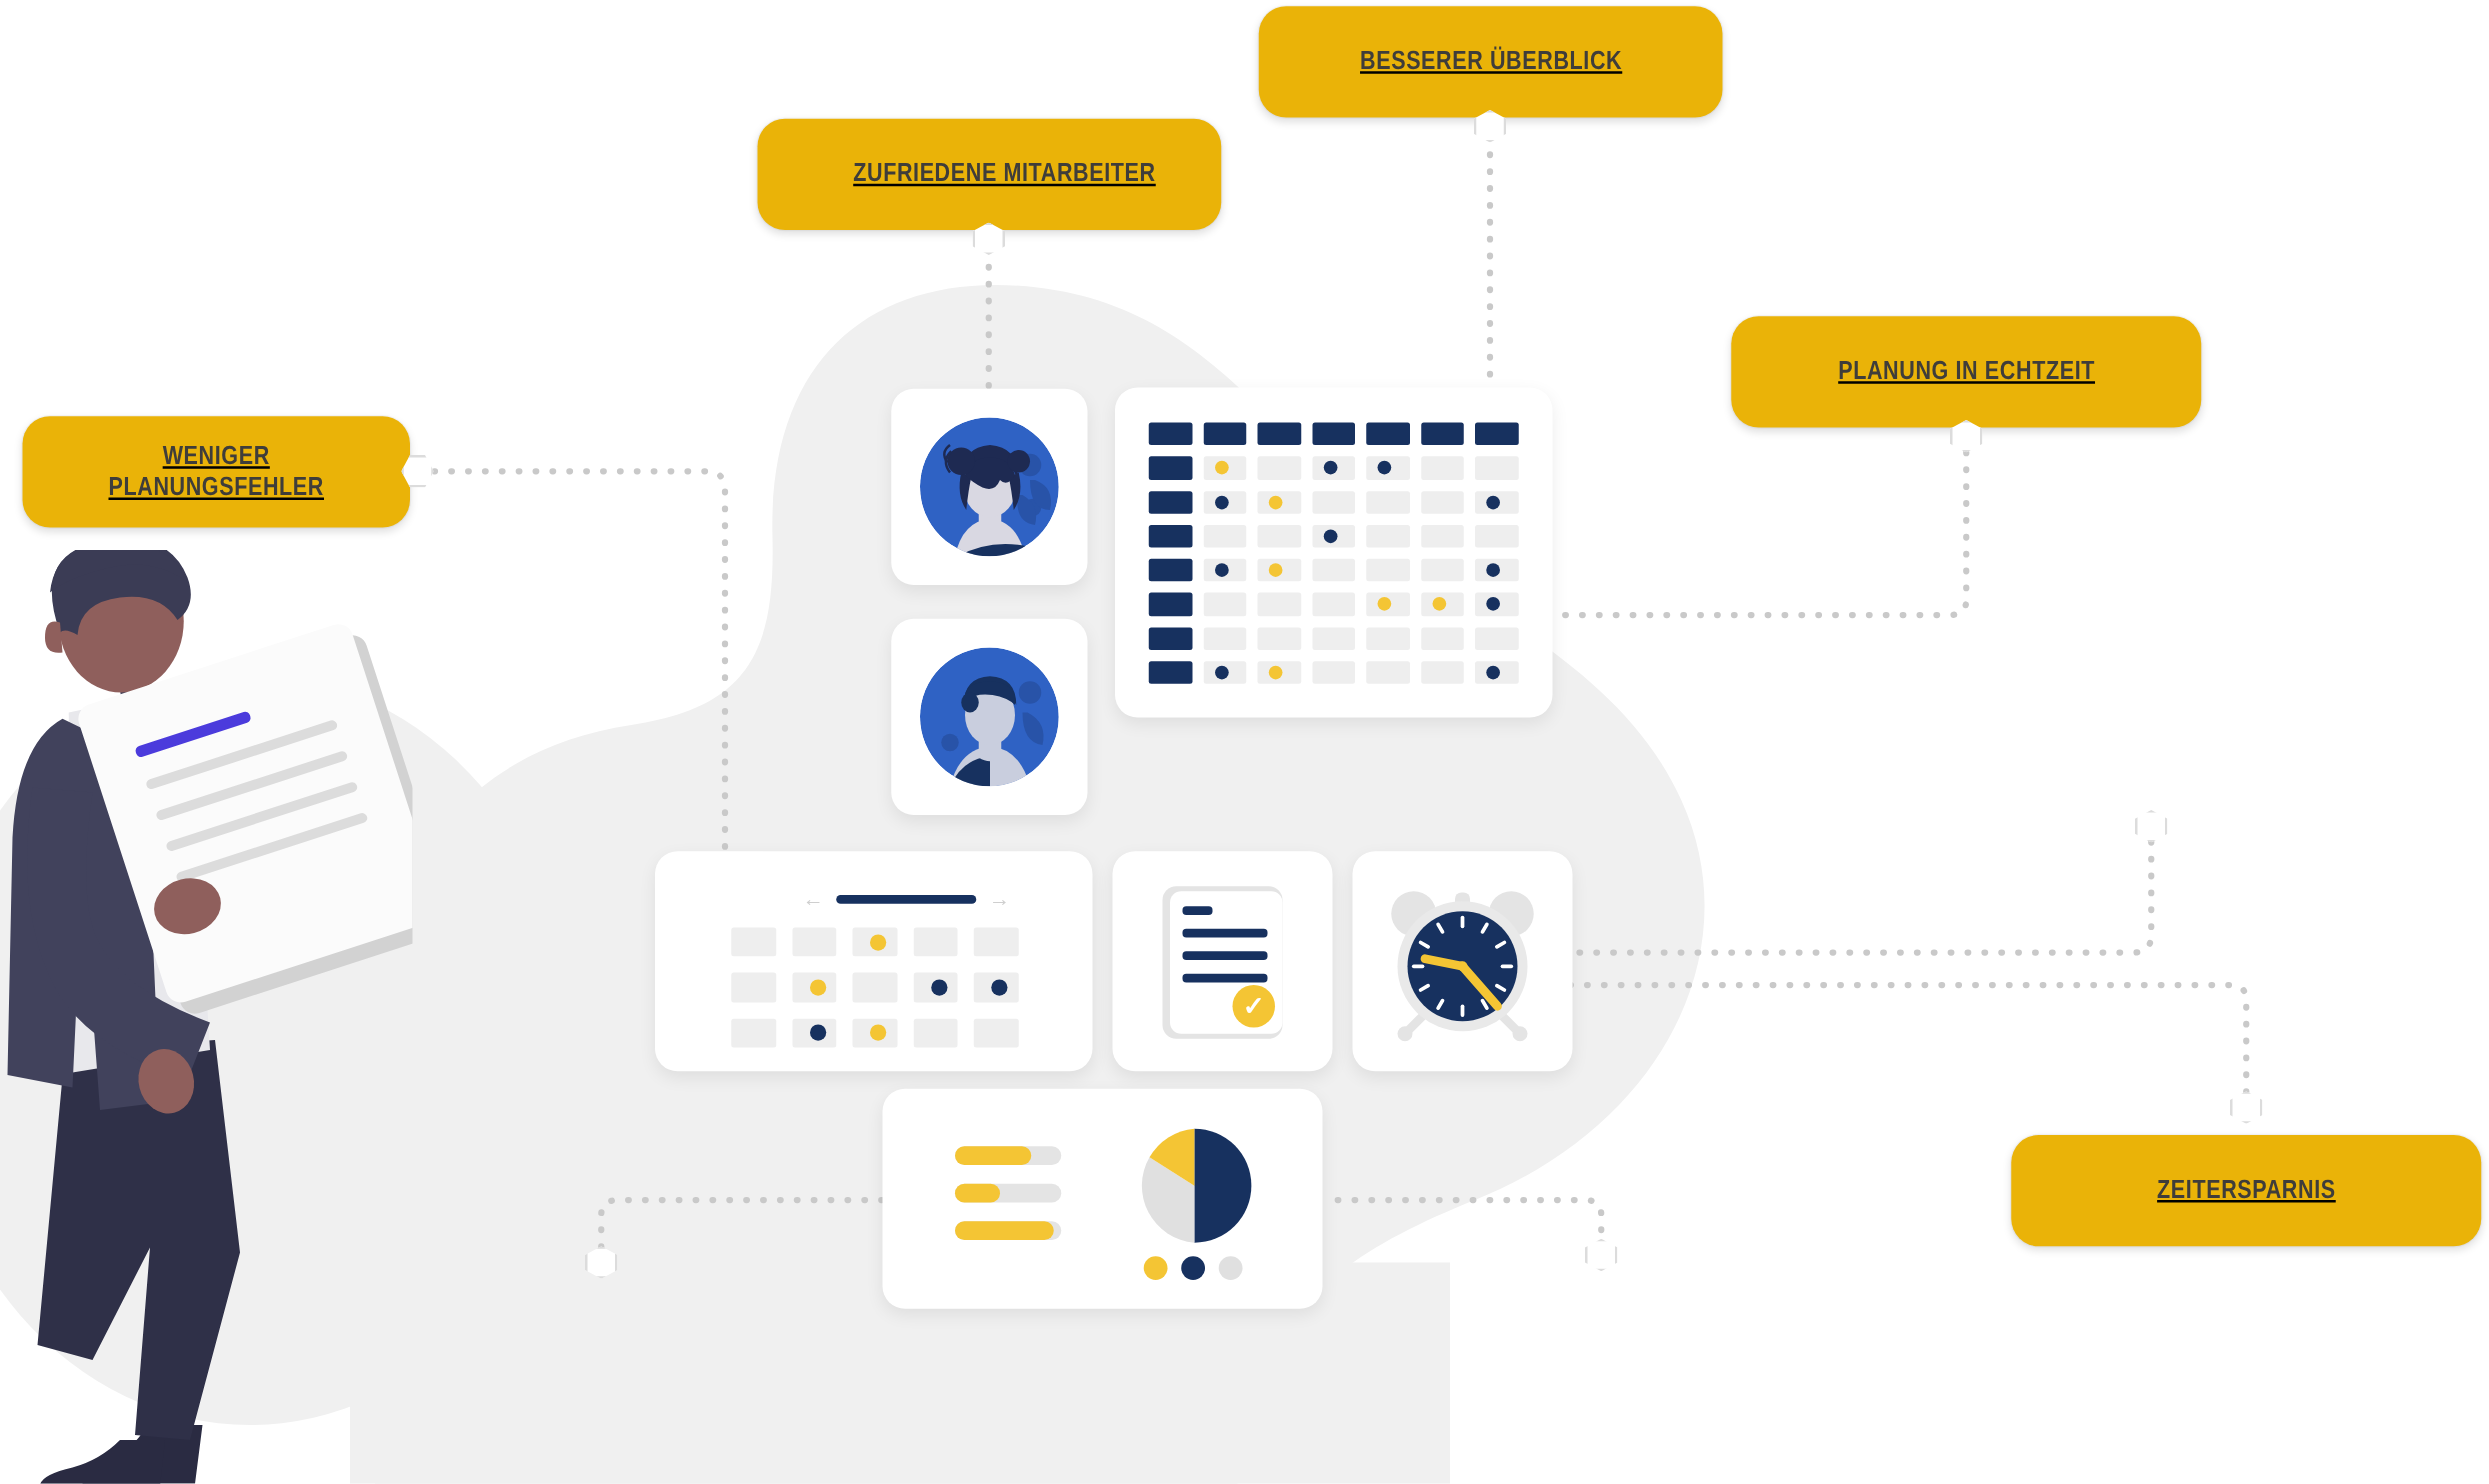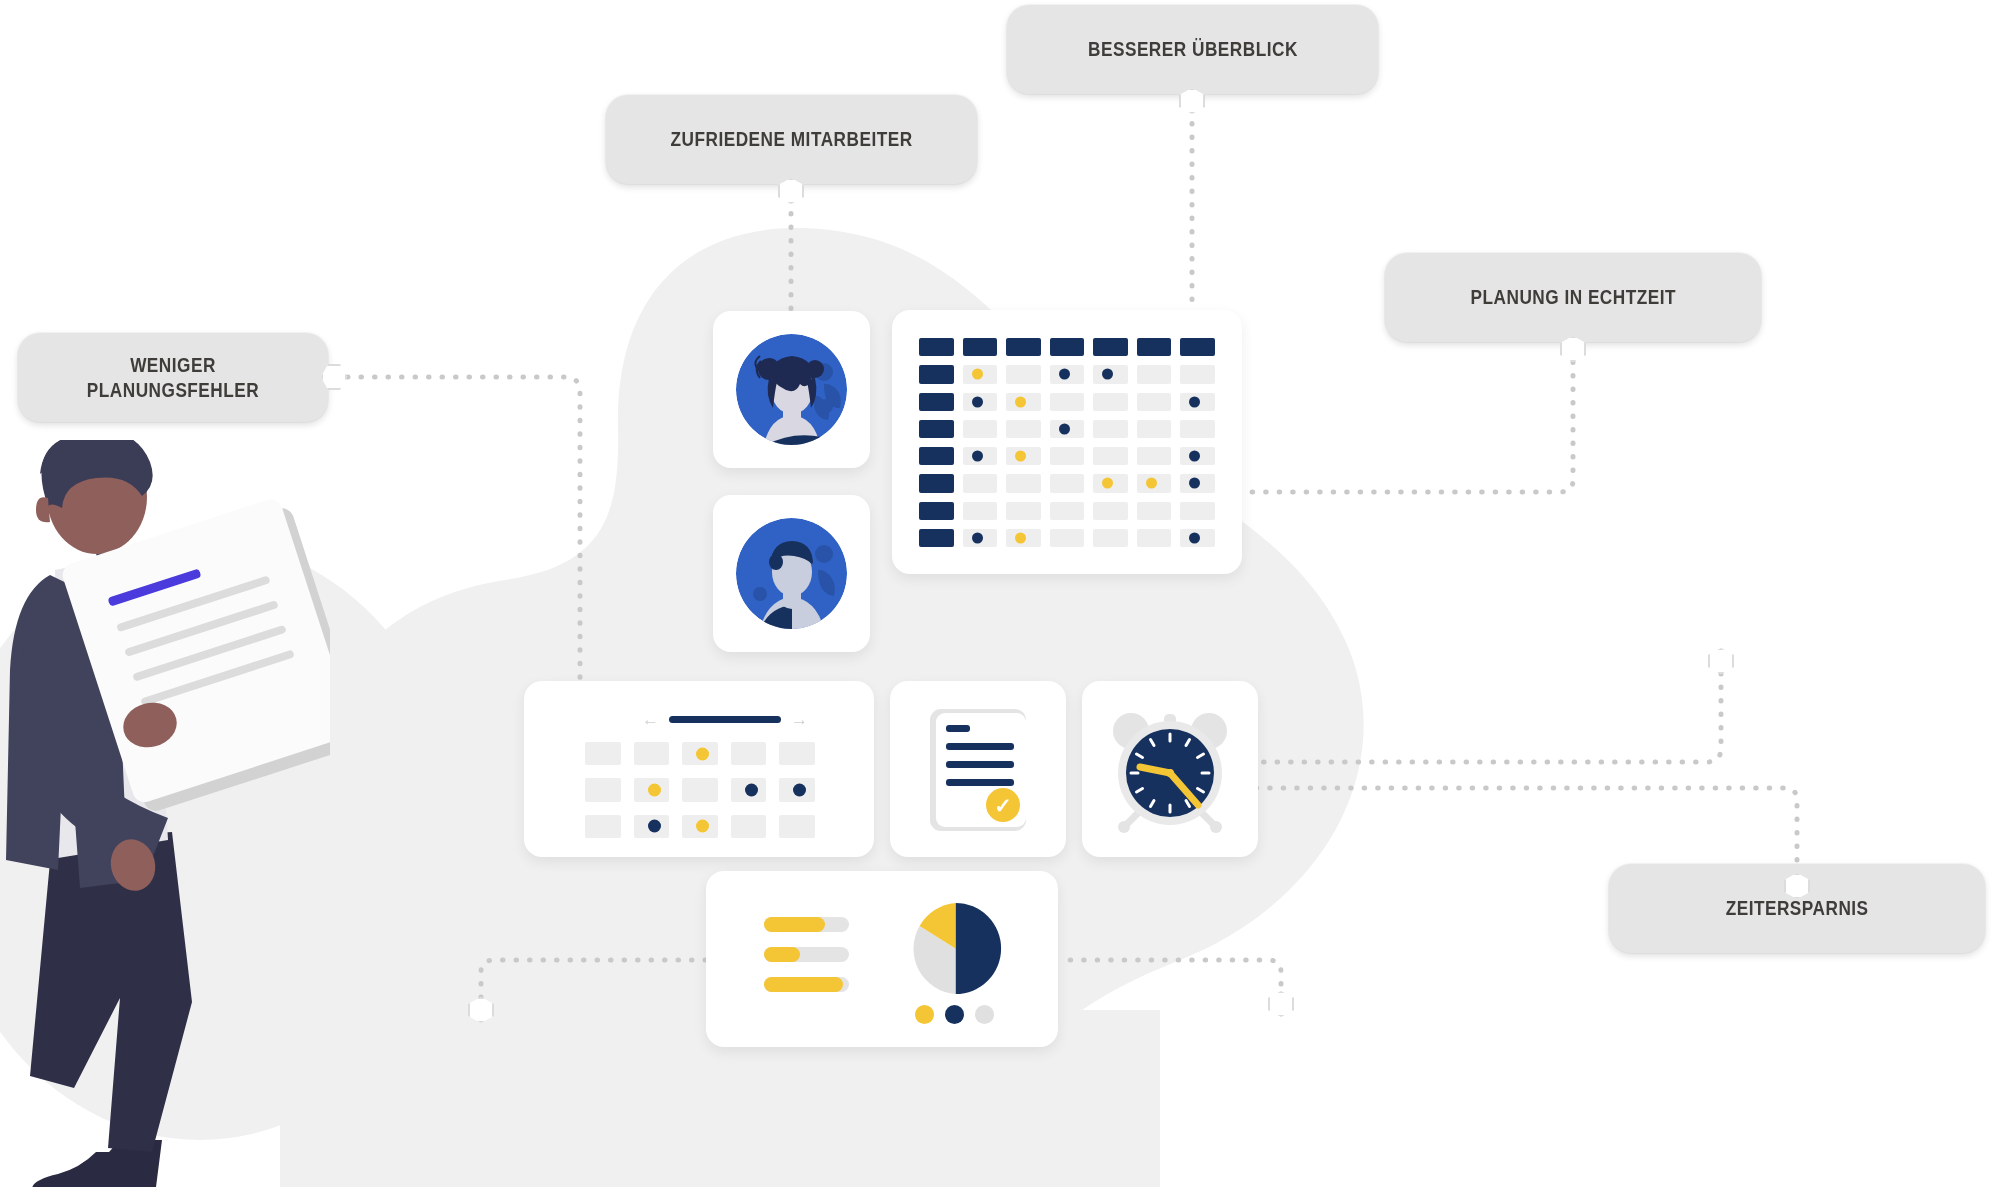--- a/index.html
+++ b/index.html
@@ -15,26 +15,27 @@
   
   #wires { position: absolute; left: 0; top: 0; width: 1991px; height: 1187px; pointer-events: none; }
   #wires path {
     fill: none; stroke: #c9c9c9; stroke-width: 5;
     stroke-linecap: round; stroke-dasharray: 0.5 13;
   }
 
   
   .pill {
     position: absolute;
-    background: #e5e5e5;
+    background: #eab308;
     border-radius: 22px;
     box-shadow: 0 3px 7px rgba(0,0,0,0.13), 0 0 0 1px rgba(0,0,0,0.035);
     display: flex; align-items: center; justify-content: center;
     padding: 0 26px;
     text-align: center;
+    text-decoration: underline;
   }
   .pill .txt {
     font-family: "Liberation Sans", sans-serif;
     font-weight: 700;
     font-size: 21px;
     letter-spacing: 0.6px;
     color: #3f3d3a;
     line-height: 1.16;
     transform: scaleX(0.82);
     white-space: pre-line;
@@ -425,38 +426,38 @@
     <span class="legend-dot" style="left:209px;top:134px;background:#f4c534;"></span>
     <span class="legend-dot" style="left:239px;top:134px;background:#17315f;"></span>
     <span class="legend-dot" style="left:269px;top:134px;background:#e0e0e0;"></span>
   </div>
 
   <div class="pill" style="left:18px;top:333px;width:310px;height:89px;">
     <span class="txt">WENIGER PLANUNGSFEHLER</span>
   </div>
   <span class="nub" style="left:321px;top:364px;transform:rotate(90deg);"></span>
 
-  <div class="pill" style="left:606px;top:95px;width:371px;height:89px;">
+  <div class="pill" style="left:606px;top:95px;width:371px;height:89px;justify-content:flex-end;">
     <span class="txt">ZUFRIEDENE MITARBEITER</span>
   </div>
   <span class="nub" style="left:778px;top:178px;"></span>
 
   <div class="pill" style="left:1007px;top:5px;width:371px;height:89px;">
     <span class="txt">BESSERER ÜBERBLICK</span>
   </div>
   <span class="nub" style="left:1179px;top:88px;"></span>
 
   <div class="pill" style="left:1385px;top:253px;width:376px;height:89px;text-align:center;">
     <span class="txt">PLANUNG IN ECHTZEIT</span>
   </div>
   <span class="nub" style="left:1560px;top:336px;"></span>
 
   <span class="nub" style="left:1708px;top:648px;"></span>
 
-  <div class="pill" style="left:1609px;top:864px;width:376px;height:89px;text-align:center;">
+  <div class="pill" style="left:1609px;top:908px;width:376px;height:89px;text-align:center;">
     <span class="txt">ZEITERSPARNIS</span>
   </div>
   <span class="nub" style="left:1784px;top:873px;"></span>
 
   <span class="nub" style="left:468px;top:997px;"></span>
 
   <span class="nub" style="left:1268px;top:991px;"></span>
 
 </div>
 

